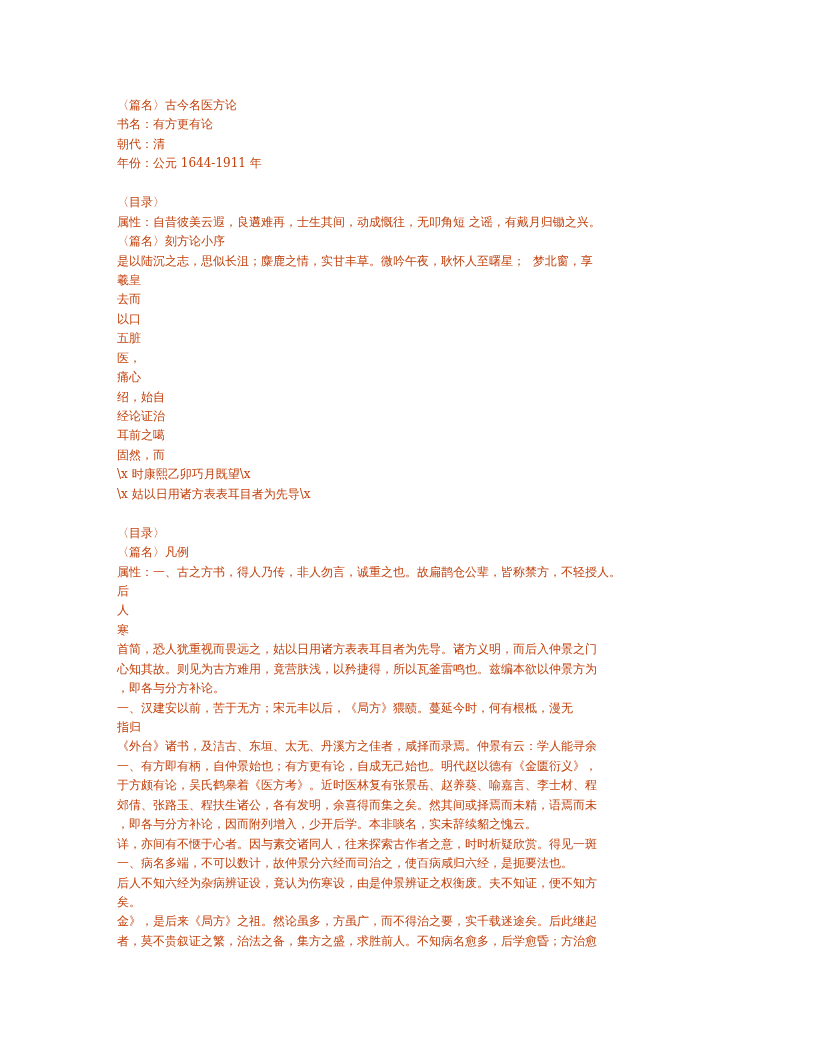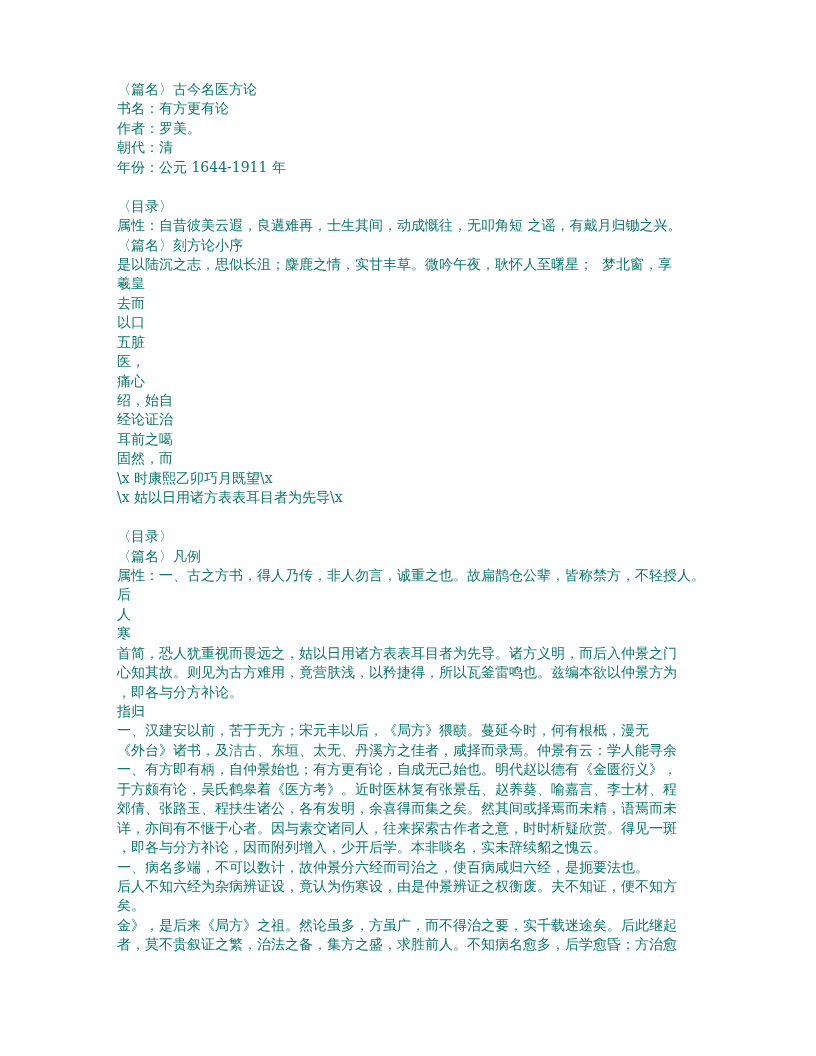--- a/index.html
+++ b/index.html
@@ -1,36 +1,35 @@
 <!DOCTYPE html>
 <html><head>
 <meta charset="utf-8">
 <style>
   html, body { margin: 0; padding: 0; background: #ffffff; }
   body { width: 816px; height: 1056px; position: relative; overflow: hidden; }
   .page {
     position: absolute;
     left: 117px;
-    top: 80px;
+    top: 96px;
     width: 580px;
     font-family: "DejaVu Serif", "Liberation Serif", serif;
-    font-size: 14px;
+    font-size: 12px;
     line-height: 19.45px;
-    color: #0f766e;
+    color: #c2410c;
   }
   .line { white-space: pre; height: 19.45px; }
   .blank { height: 19.45px; }
 </style>
 </head>
 <body>
 
 <div class="page">
   <div class="line">〈篇名〉古今名医方论</div>
   <div class="line">书名：有方更有论</div>
-  <div class="line">作者：罗美。</div>
   <div class="line">朝代：清</div>
   <div class="line">年份：公元 1644-1911 年</div>
   <div class="line blank"></div>
   <div class="line">〈目录〉</div>
   <div class="line">属性：自昔彼美云遐，良遘难再，士生其间，动成慨往，无叩角短 之谣，有戴月归锄之兴。</div>
   <div class="line">〈篇名〉刻方论小序</div>
   <div class="line">是以陆沉之志，思似长沮；麋鹿之情，实甘丰草。微吟午夜，耿怀人至曙星；  梦北窗，享</div>
   <div class="line">羲皇</div>
   <div class="line">去而</div>
   <div class="line">以口</div>
@@ -46,26 +45,26 @@
   <div class="line blank"></div>
   <div class="line">〈目录〉</div>
   <div class="line">〈篇名〉凡例</div>
   <div class="line">属性：一、古之方书，得人乃传，非人勿言，诚重之也。故扁鹊仓公辈，皆称禁方，不轻授人。</div>
   <div class="line">后</div>
   <div class="line">人</div>
   <div class="line">寒</div>
   <div class="line">首简，恐人犹重视而畏远之，姑以日用诸方表表耳目者为先导。诸方义明，而后入仲景之门</div>
   <div class="line">心知其故。则见为古方难用，竟营肤浅，以矜捷得，所以瓦釜雷鸣也。兹编本欲以仲景方为</div>
   <div class="line">，即各与分方补论。</div>
+  <div class="line">一、汉建安以前，苦于无方；宋元丰以后，《局方》猥赜。蔓延今时，何有根柢，漫无</div>
   <div class="line">指归</div>
-  <div class="line">一、汉建安以前，苦于无方；宋元丰以后，《局方》猥赜。蔓延今时，何有根柢，漫无</div>
   <div class="line">《外台》诸书，及洁古、东垣、太无、丹溪方之佳者，咸择而录焉。仲景有云：学人能寻余</div>
   <div class="line">一、有方即有柄，自仲景始也；有方更有论，自成无己始也。明代赵以德有《金匮衍义》，</div>
   <div class="line">于方颇有论，吴氏鹤皋着《医方考》。近时医林复有张景岳、赵养葵、喻嘉言、李士材、程</div>
   <div class="line">郊倩、张路玉、程扶生诸公，各有发明，余喜得而集之矣。然其间或择焉而未精，语焉而未</div>
+  <div class="line">，即各与分方补论，因而附列增入，少开后学。本非啖名，实未辞续貂之愧云。</div>
   <div class="line">详，亦间有不惬于心者。因与素交诸同人，往来探索古作者之意，时时析疑欣赏。得见一斑</div>
-  <div class="line">，即各与分方补论，因而附列增入，少开后学。本非啖名，实未辞续貂之愧云。</div>
   <div class="line">一、病名多端，不可以数计，故仲景分六经而司治之，使百病咸归六经，是扼要法也。</div>
   <div class="line">后人不知六经为杂病辨证设，竟认为伤寒设，由是仲景辨证之权衡废。夫不知证，便不知方</div>
   <div class="line">矣。</div>
   <div class="line">金》，是后来《局方》之祖。然论虽多，方虽广，而不得治之要，实千载迷途矣。后此继起</div>
   <div class="line">者，莫不贵叙证之繁，治法之备，集方之盛，求胜前人。不知病名愈多，后学愈昏；方治愈</div>
 </div>
 
 </body></html>

